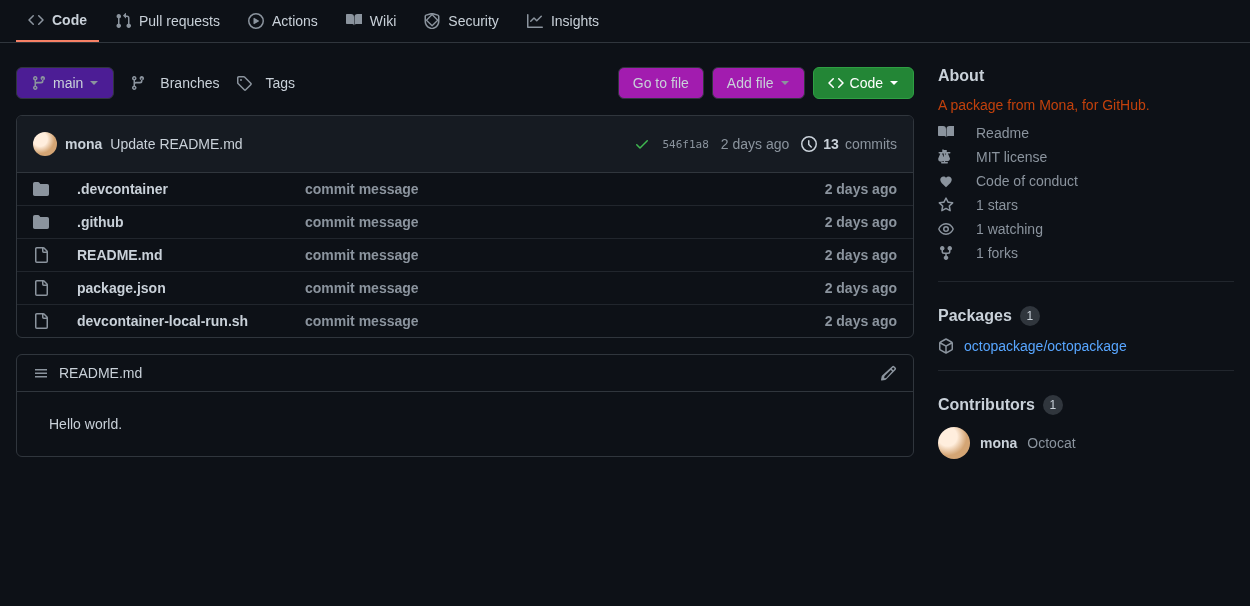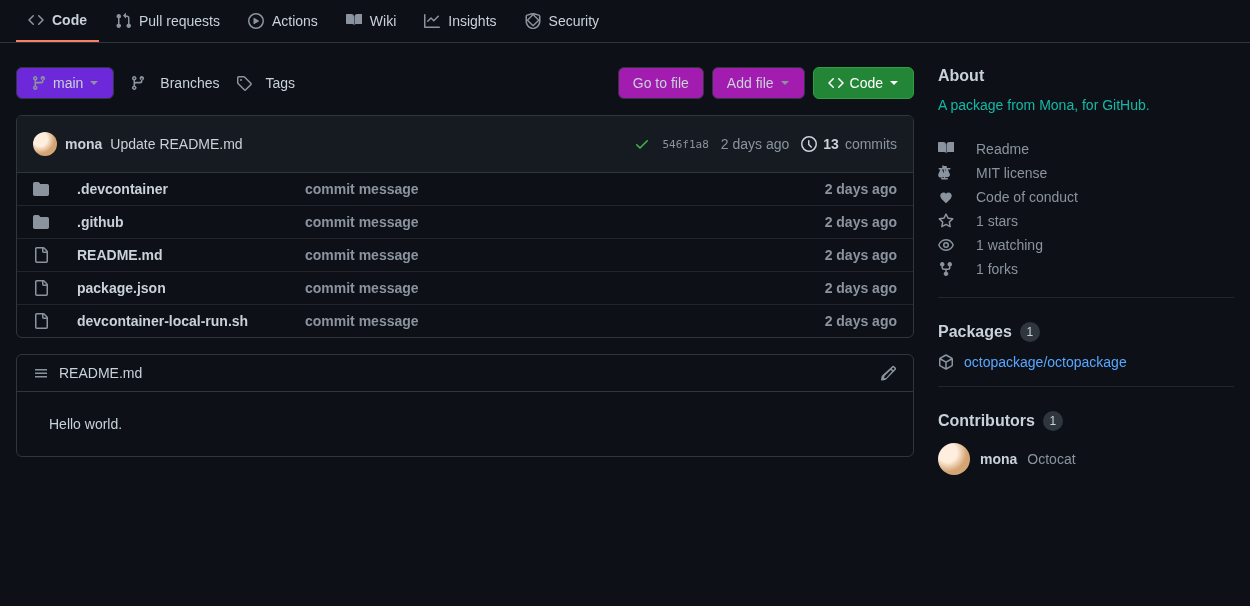--- a/index.html
+++ b/index.html
@@ -62,21 +62,21 @@
     .toolbar-right {
       display: flex;
       align-items: center;
       gap: 8px;
     }
     .btn {
       display: flex;
       align-items: center;
       gap: 6px;
       padding: 6px 14px;
-      background-color: #6d28d9;
+      background-color: #4c1d95;
       border: 1px solid #30363d;
       border-radius: 6px;
       color: #c9d1d9;
       cursor: pointer;
       font-size: 14px;
       height: 32px;
     }
     .btn-primary {
       background-color: #238636;
       border-color: #2ea043;
@@ -194,22 +194,22 @@
     }
     .sidebar-heading {
       font-size: 16px;
       font-weight: 600;
       margin-bottom: 12px;
       display: flex;
       align-items: center;
       gap: 8px;
     }
     .about-description {
-      margin-bottom: 24px;
-      color: #14b8a6;
+      margin-bottom: 8px;
+      color: #c2410c;
     }
     .sidebar-link {
       display: flex;
       align-items: center;
       gap: 22px;
       padding: 4px 0;
       color: #8b949e;
       cursor: pointer;
       font-size: 14px;
     }
@@ -297,33 +297,33 @@
     <span class="icon">
         <svg viewBox="0 0 16 16">
           <path d="M0 1.75A.75.75 0 0 1 .75 1h4.25a3 3 0 0 1 3 3v8.5a1.5 1.5 0 0 0-1.5-1.5H.75a.75.75 0 0 1-.75-.75Zm8.5 2.25a3 3 0 0 1 3-3h4.25a.75.75 0 0 1 .75.75v8.5a.75.75 0 0 1-.75.75H10a1.5 1.5 0 0 0-1.5 1.5Z"></path>
         </svg>
       </span>
     <span>Wiki</span>
   </div>
   <div class="tab">
     <span class="icon">
         <svg viewBox="0 0 16 16">
-          <path d="M1.5 1.75V13.5h13.75a.75.75 0 0 1 0 1.5H.75a.75.75 0 0 1-.75-.75V1.75a.75.75 0 0 1 1.5 0m13.28 2.03-4.5 4.5a.75.75 0 0 1-1.06 0L7 6.06l-2.72 2.72a.75.75 0 0 1-1.06-1.06l3.25-3.25a.75.75 0 0 1 1.06 0L9.75 6.69l3.97-3.97a.75.75 0 1 1 1.06 1.06"></path>
-        </svg>
-      </span>
-    <span>Insights</span>
-  </div>
-  <div class="tab">
-    <span class="icon">
-        <svg viewBox="0 0 16 16">
           <path d="M7.47.22a.75.75 0 0 1 1.06 0l6.25 6.25a.75.75 0 0 1 0 1.06l-6.25 6.25a.75.75 0 0 1-1.06 0L1.22 7.53a.75.75 0 0 1 0-1.06ZM8 1.81 2.81 7 8 12.19 13.19 7Z" transform="scale(0.9) translate(1,1)"></path>
           <path d="M8 0c.69 0 1.38.1 2.04.28l4 1.14A2 2 0 0 1 15.5 3.34v4.79c0 3.4-2.13 6.44-5.33 7.6l-1.63.6a1.5 1.5 0 0 1-1.08 0l-1.63-.6C2.63 14.57.5 11.53.5 8.13V3.34c0-.9.6-1.68 1.46-1.92l4-1.14C6.62.1 7.31 0 8 0m-1.63 1.72-4 1.14a.5.5 0 0 0-.37.48v4.79c0 2.77 1.74 5.25 4.35 6.2l1.63.6 1.63-.6c2.61-.95 4.35-3.43 4.35-6.2V3.34a.5.5 0 0 0-.37-.48l-4-1.14a6 6 0 0 0-3.22 0"></path>
         </svg>
       </span>
     <span>Security</span>
+  </div>
+  <div class="tab">
+    <span class="icon">
+        <svg viewBox="0 0 16 16">
+          <path d="M1.5 1.75V13.5h13.75a.75.75 0 0 1 0 1.5H.75a.75.75 0 0 1-.75-.75V1.75a.75.75 0 0 1 1.5 0m13.28 2.03-4.5 4.5a.75.75 0 0 1-1.06 0L7 6.06l-2.72 2.72a.75.75 0 0 1-1.06-1.06l3.25-3.25a.75.75 0 0 1 1.06 0L9.75 6.69l3.97-3.97a.75.75 0 1 1 1.06 1.06"></path>
+        </svg>
+      </span>
+    <span>Insights</span>
   </div>
 </div>
 
 <div class="main-container">
   <div class="left-column">
     <div class="toolbar">
       <div class="toolbar-left">
         <button class="btn">
           <span class="icon">
               <svg viewBox="0 0 16 16">

